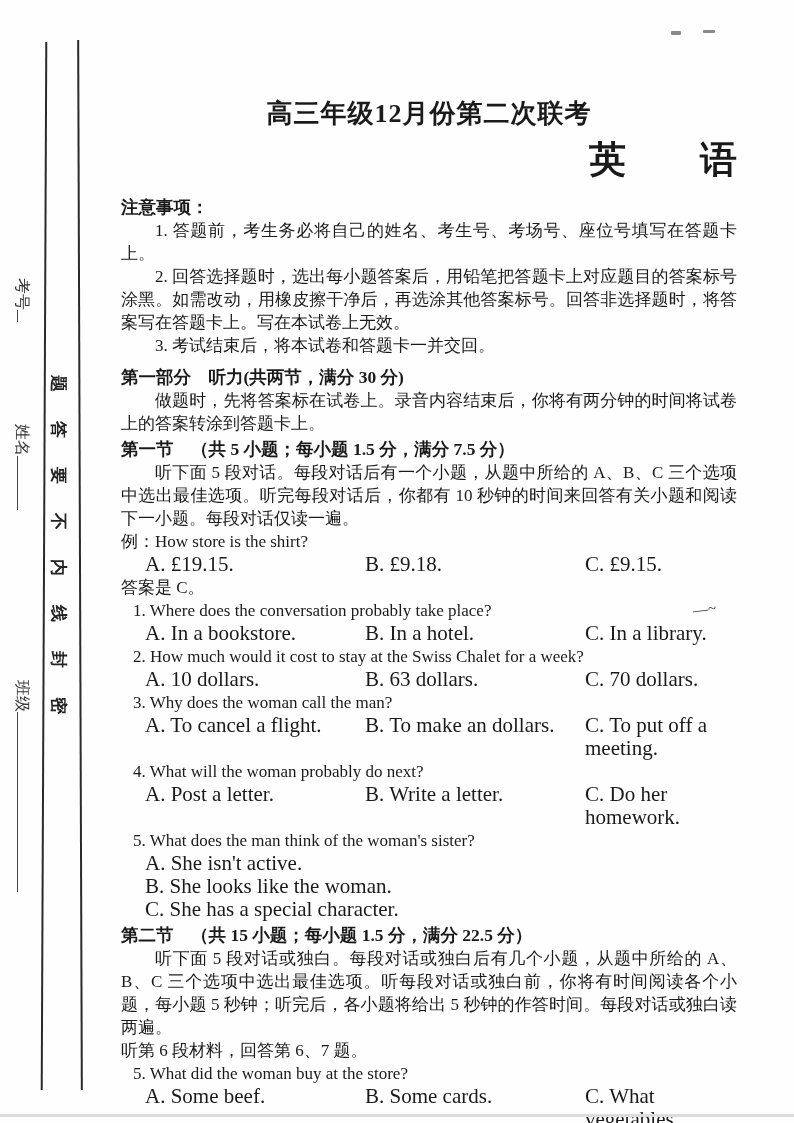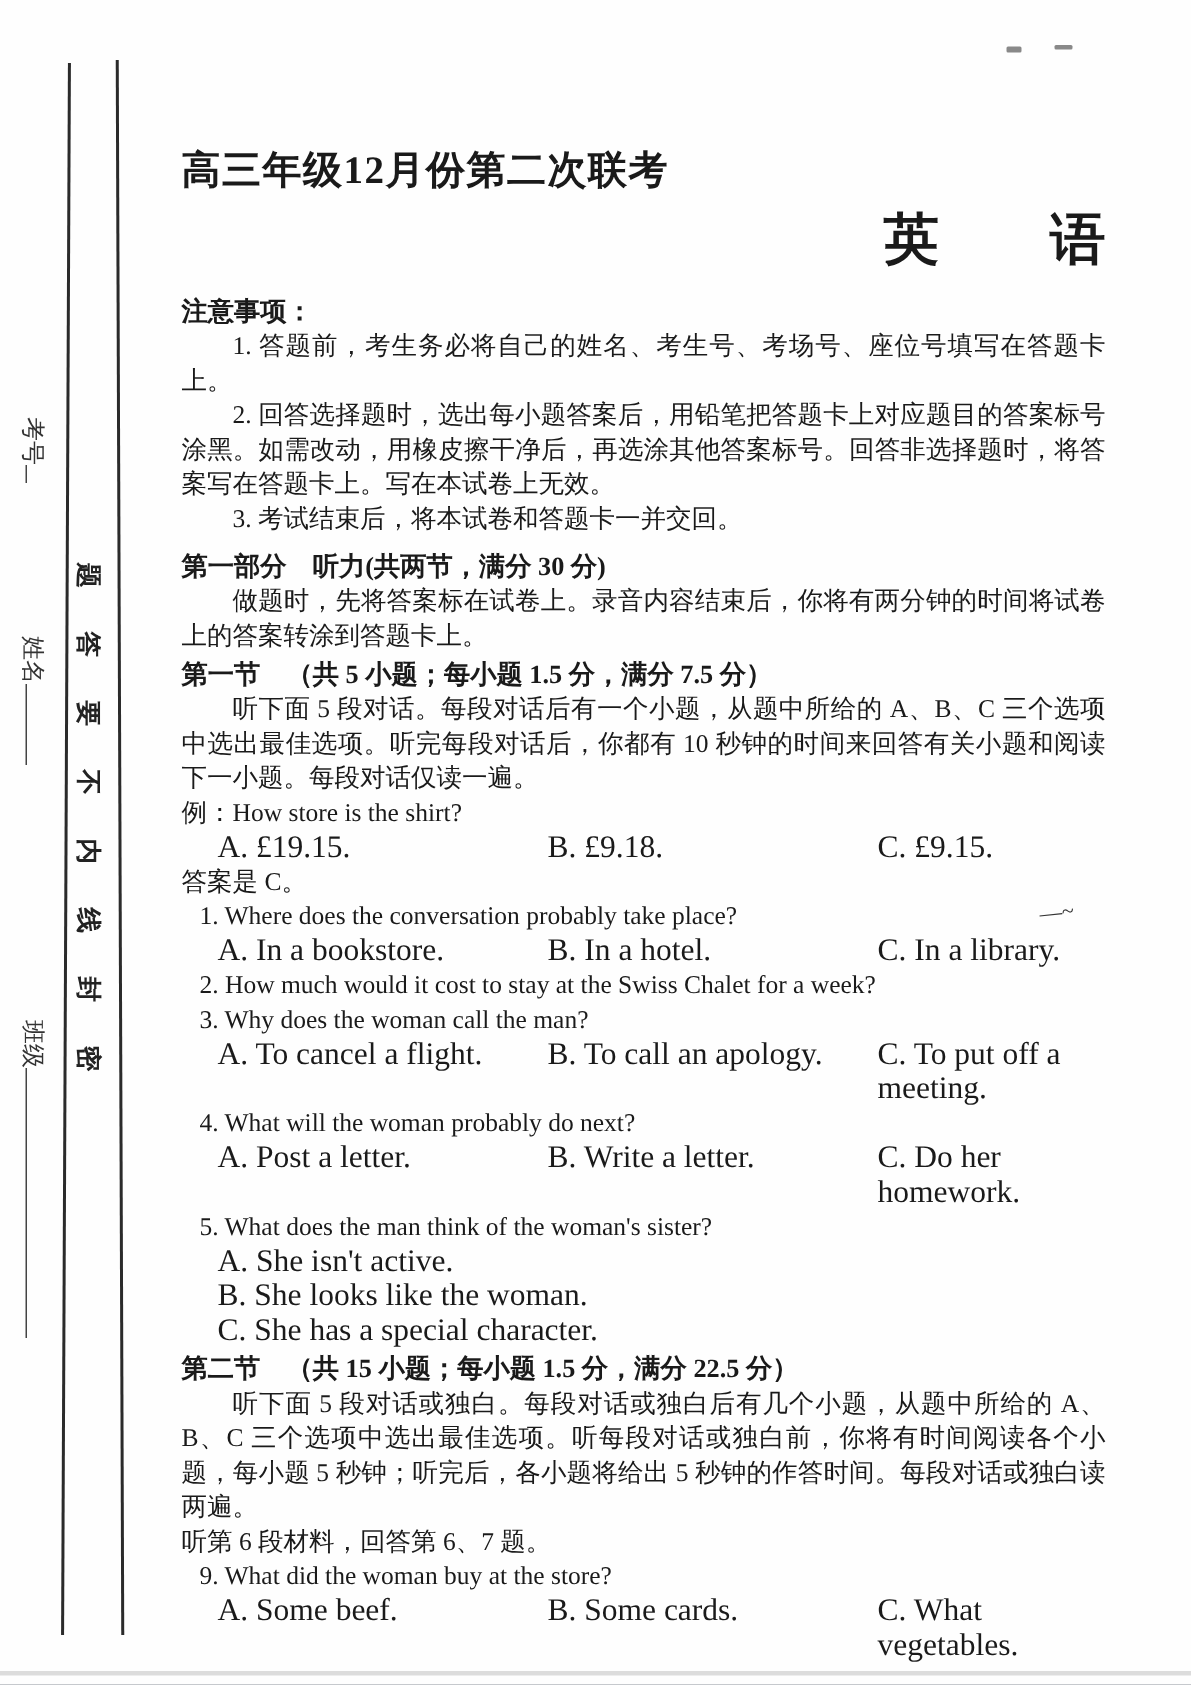--- a/index.html
+++ b/index.html
@@ -16,21 +16,21 @@
   .vtext{
     position:absolute; white-space:nowrap;
     transform:rotate(90deg); transform-origin:left top;
     font-size:17px; color:#222;
   }
   .seal{left:70px; top:375px; letter-spacing:29px; font-weight:600;}
   .fld{font-size:16px; color:#333;}
   .fld .ul{display:inline-block; border-bottom:1.2px solid #444; height:.95em; vertical-align:baseline;}
   
   .main{position:absolute; left:121px; top:92px; width:616px;}
-  .t1{margin:4px 0 0; font-size:26px; font-weight:700; letter-spacing:1px;}
+  .t1{margin:4px 0 0; text-align:center; font-size:26px; font-weight:700; letter-spacing:1px;}
   .t2{margin:4px 0 10px; text-align:right; font-size:37px; font-weight:700;}
   p{margin:0; font-size:17px; line-height:23px; text-align:justify;}
   .indent{text-indent:2em;}
   .bold-head{font-size:17.5px; font-weight:700; line-height:24px; margin:0;}
   .mt8{margin-top:8px;} .mt2{margin-top:2px;}
   .opts{display:grid; grid-template-columns:220px 220px 1fr; padding-left:24px; font-size:21px; line-height:23px;}
   .stem{padding-left:12px; text-indent:0;}
   .stack{padding-left:24px; font-size:21px; line-height:23px;}
   .stack div{margin:0;}
   .footer{margin-top:13px; text-align:center; font-size:20px; font-weight:600; letter-spacing:.5px;}
@@ -82,25 +82,30 @@
     <p>答案是 C。</p>
 
     <p class="stem">1. Where does the conversation probably take place?</p>
     <div class="opts">
       <span>A. In a bookstore.</span>
       <span>B. In a hotel.</span>
       <span>C. In a library.</span>
     </div>
 
     <p class="stem">2. How much would it cost to stay at the Swiss Chalet for a week?</p>
+    <div class="opts">
+      <span>A. 10 dollars.</span>
+      <span>B. 63 dollars.</span>
+      <span>C. 70 dollars.</span>
+    </div>
 
     <p class="stem">3. Why does the woman call the man?</p>
     <div class="opts">
       <span>A. To cancel a flight.</span>
-      <span>B. To call an apology.</span>
+      <span>B. To make an dollars.</span>
       <span>C. To put off a meeting.</span>
     </div>
 
     <p class="stem">4. What will the woman probably do next?</p>
     <div class="opts">
       <span>A. Post a letter.</span>
       <span>B. Write a letter.</span>
       <span>C. Do her homework.</span>
     </div>
 
@@ -108,21 +113,21 @@
     <div class="stack">
       <div>A. She isn't active.</div>
       <div>B. She looks like the woman.</div>
       <div>C. She has a special character.</div>
     </div>
 
     <p class="bold-head mt2">第二节　（共 15 小题；每小题 1.5 分，满分 22.5 分）</p>
     <p class="indent">听下面 5 段对话或独白。每段对话或独白后有几个小题，从题中所给的 A、B、C 三个选项中选出最佳选项。听每段对话或独白前，你将有时间阅读各个小题，每小题 5 秒钟；听完后，各小题将给出 5 秒钟的作答时间。每段对话或独白读两遍。</p>
     <p>听第 6 段材料，回答第 6、7 题。</p>
 
-    <p class="stem">9. What did the woman buy at the store?</p>
+    <p class="stem">5. What did the woman buy at the store?</p>
     <div class="opts">
       <span>A. Some beef.</span>
       <span>B. Some cards.</span>
       <span>C. What vegetables.</span>
     </div>
 
     <div class="footer">【高三英语　第 1 页(共 10 页)】</div>
   </div>
 
   <div class="smudge" style="left:671px; top:31px; width:10px; height:4px;"></div>

